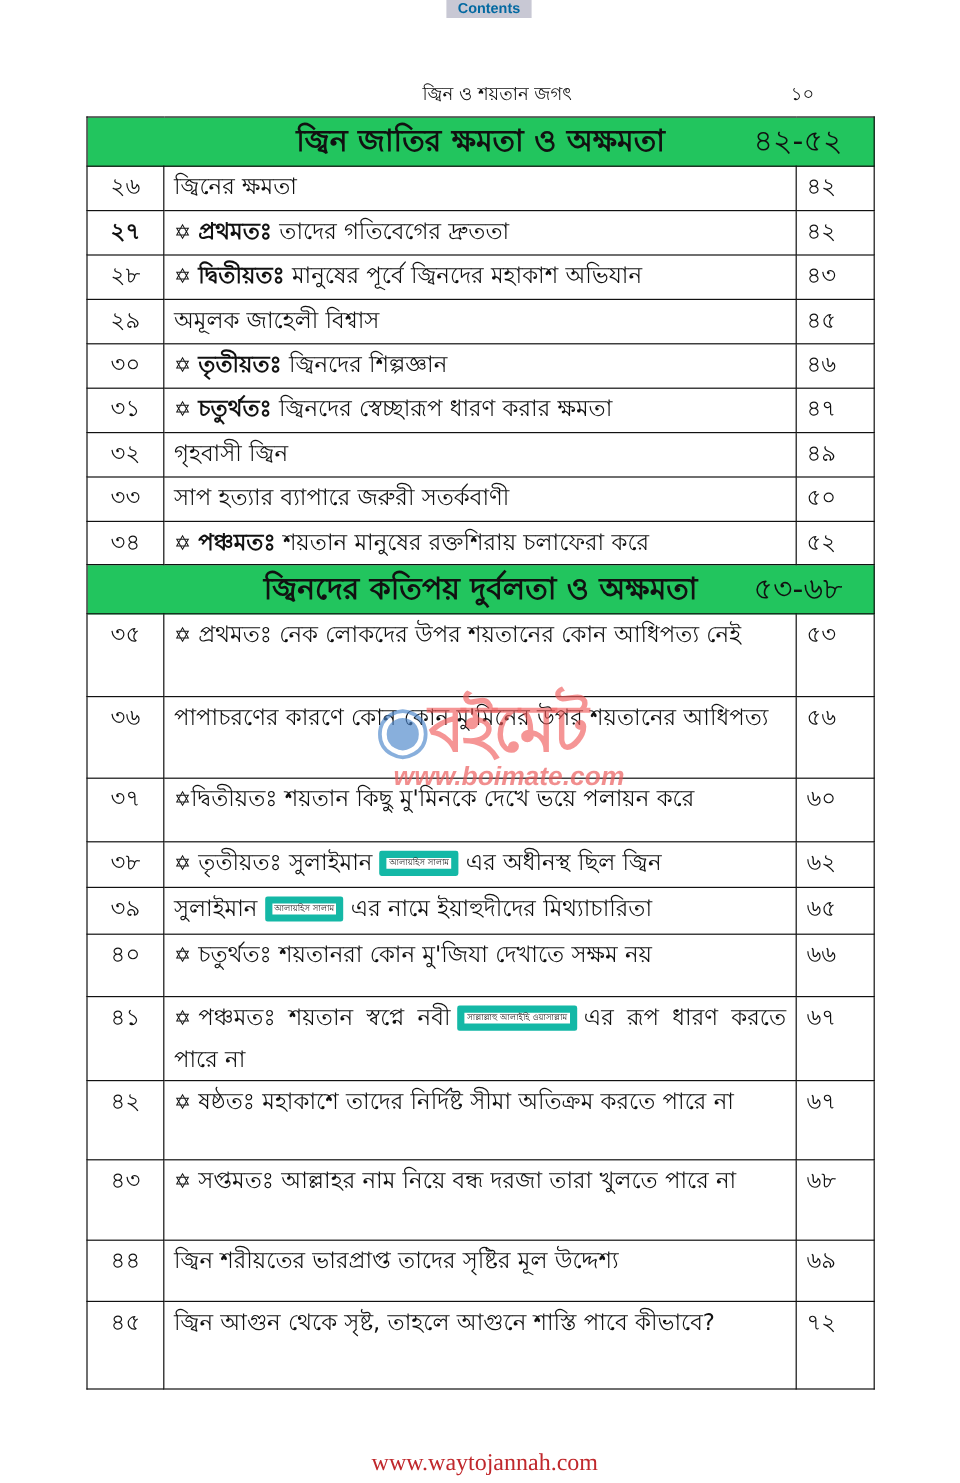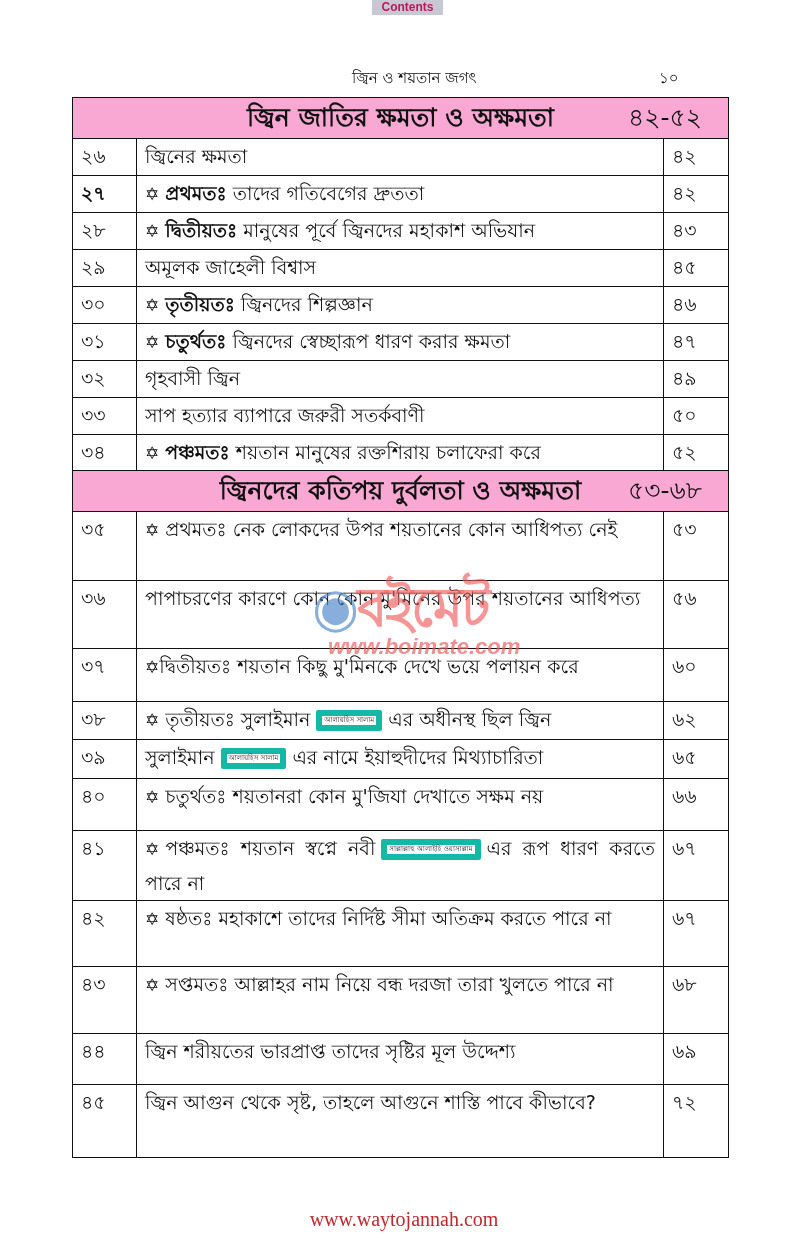--- a/index.html
+++ b/index.html
@@ -15,21 +15,21 @@
     font-family: "DejaVu Sans", "Liberation Sans", sans-serif;
     color: #111;
   }
   .contents-btn {
     position: absolute;
     left: 372px;
     top: 0;
     width: 71px;
     height: 15px;
     background: #c8c8d4;
-    color: #be185d;
+    color: #0369a1;
     font-family: "Liberation Sans", sans-serif;
     font-weight: bold;
     font-size: 12px;
     line-height: 15px;
     text-align: center;
     cursor: pointer;
   }
   .running-head {
     position: absolute;
     top: 64px;
@@ -60,21 +60,21 @@
   table.toc td {
     border: 1.5px solid #111;
     padding: 0 8px;
     vertical-align: top;
     line-height: 34px;
   }
   col.c-num { width: 64px; }
   col.c-title { width: 527px; }
   col.c-page { width: 65px; }
   tr.section td {
-    background: #f9a8d4;
+    background: #22c55e;
     font-size: 25px;
     font-weight: bold;
     height: 40px;
     line-height: 40px;
     padding: 0 10px;
   }
   .section-inner {
     position: relative;
     height: 40px;
   }
@@ -82,21 +82,21 @@
     position: absolute;
     left: 0;
     right: 0;
     text-align: center;
   }
   .section-range {
     position: absolute;
     right: 16px;
     font-weight: normal;
   }
-  td.num { text-align: left; }
+  td.num { text-align: center; }
   td.page { text-align: left; padding-left: 14px; }
   td.title.justify { text-align: justify; text-align-last: left; margin-top: 11px; }
   .star { font-size: 17px; margin-right: 6px; }
   .label-bold { font-weight: bold; }
   .honorific {
     display: inline-block;
     border: 6px solid #14b8a6;
     border-radius: 2px;
     font-size: 7px;
     line-height: 7px;

